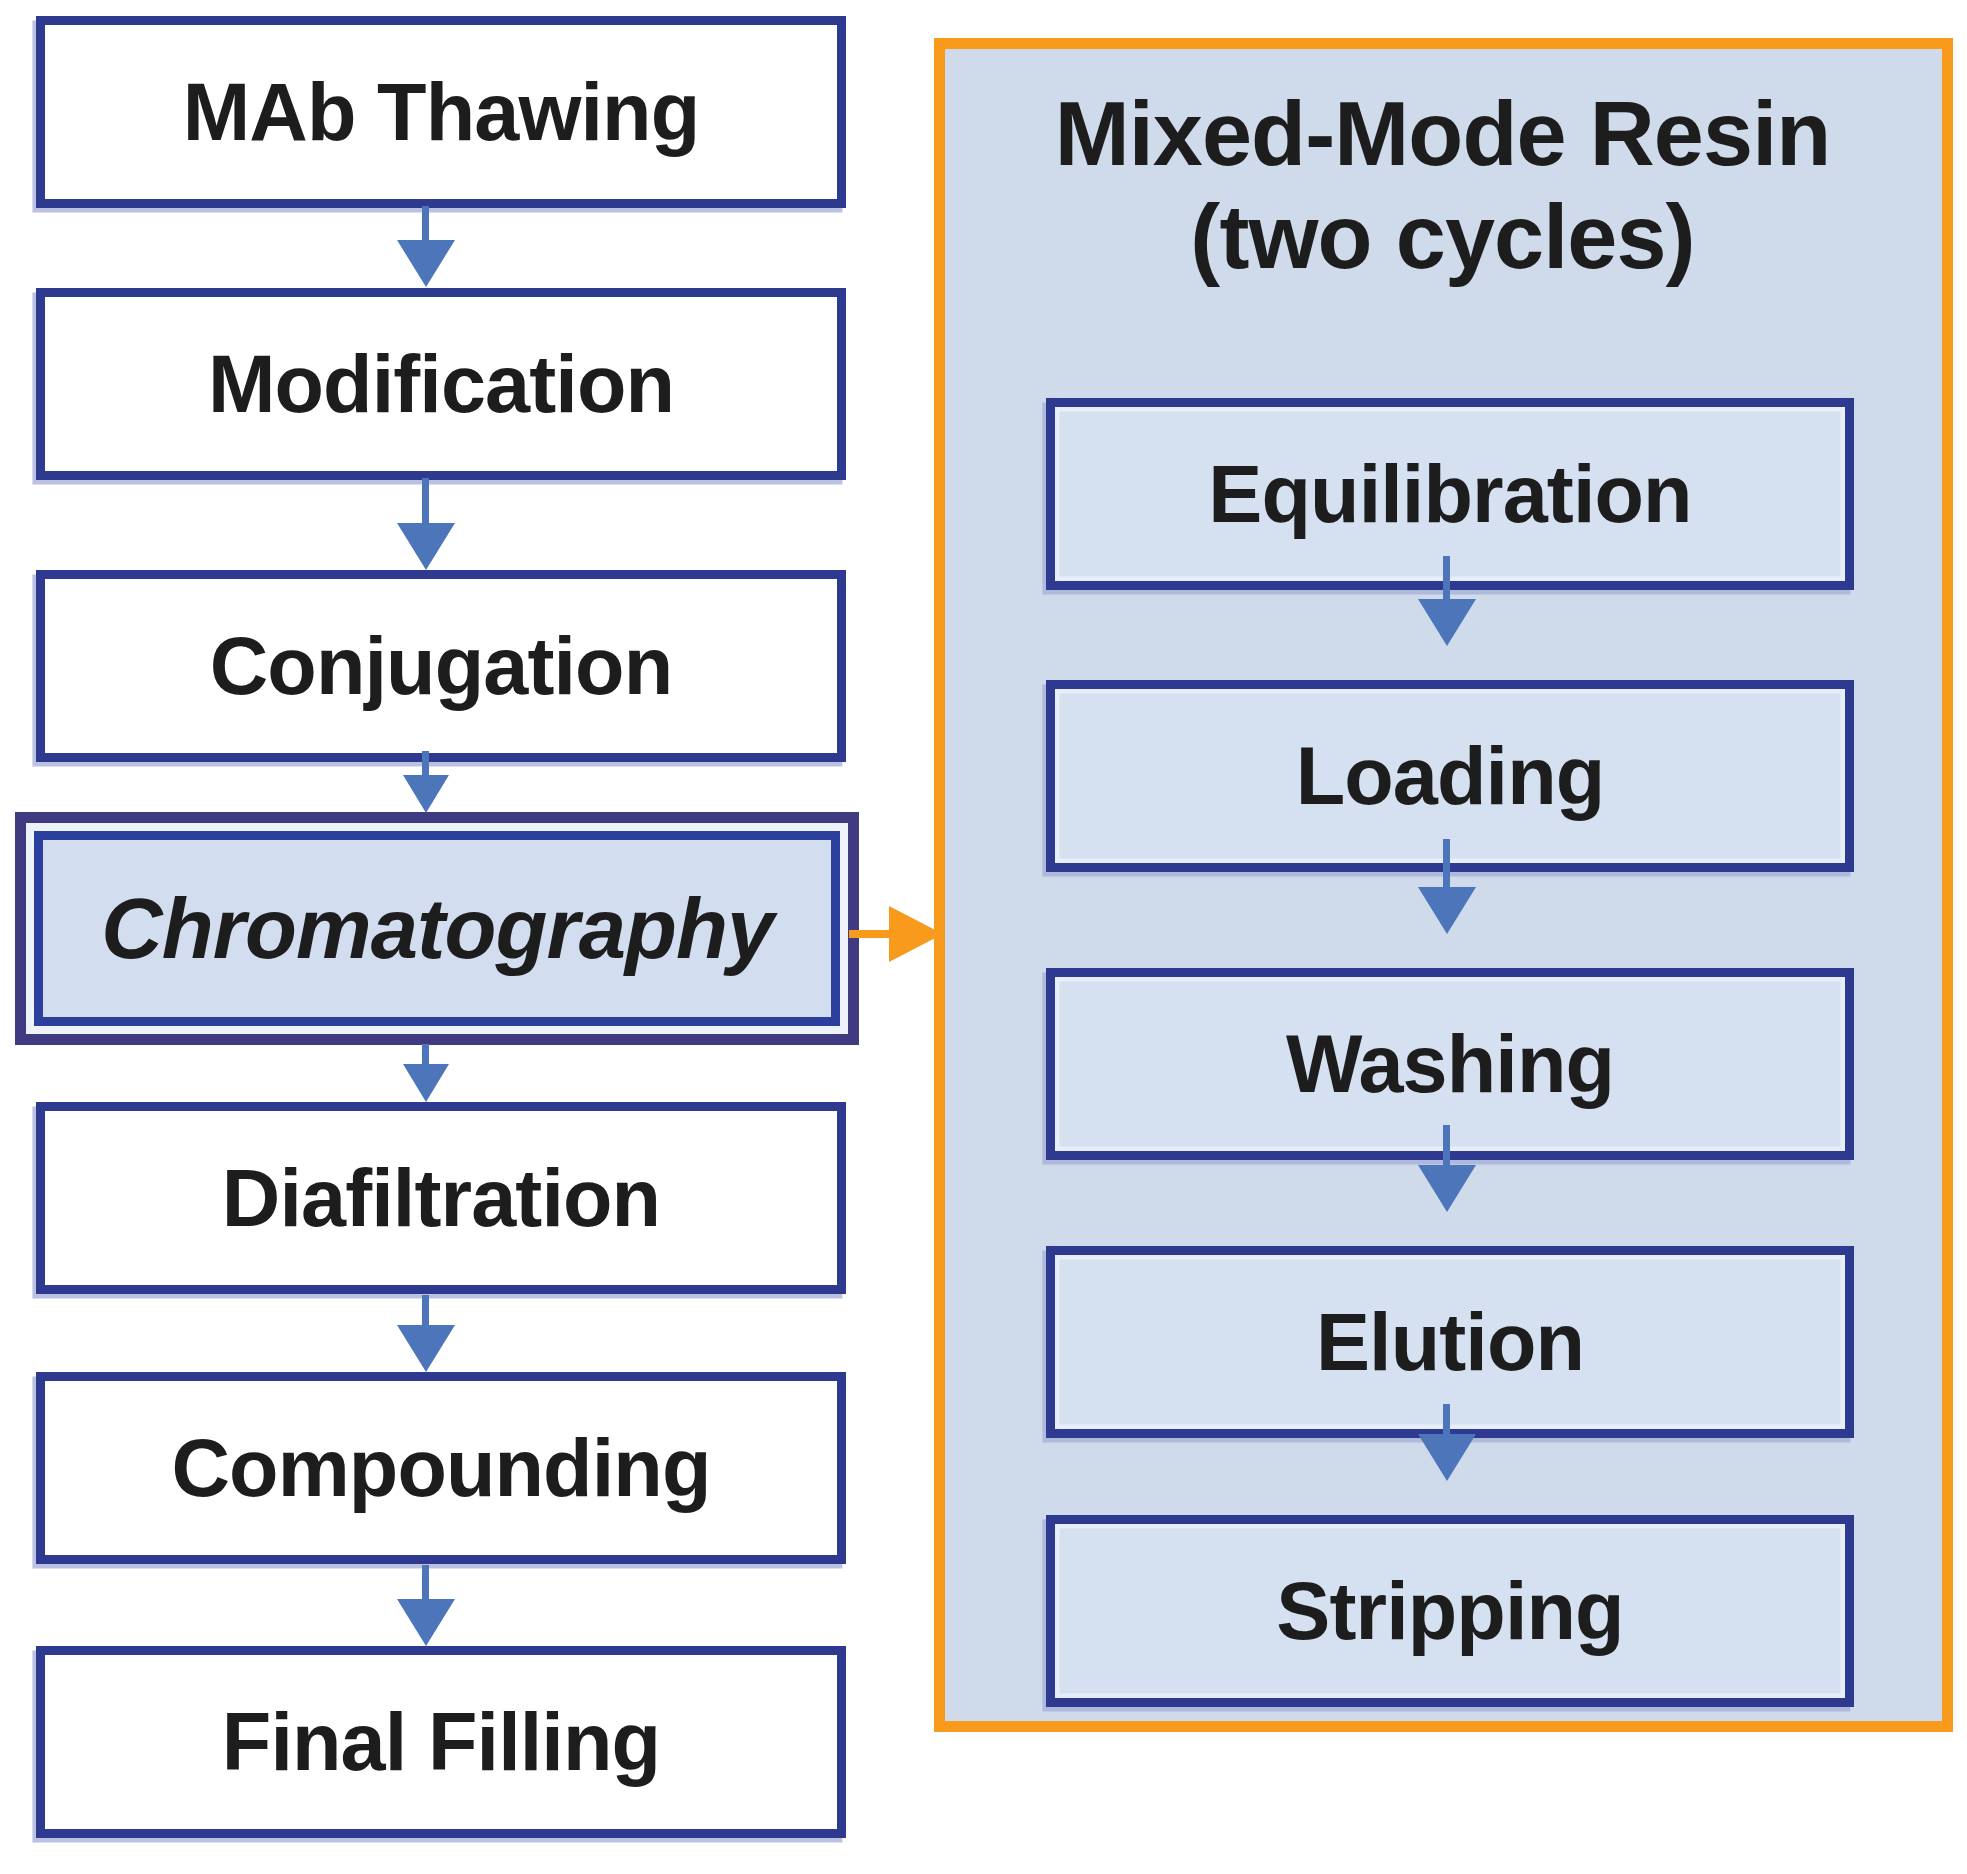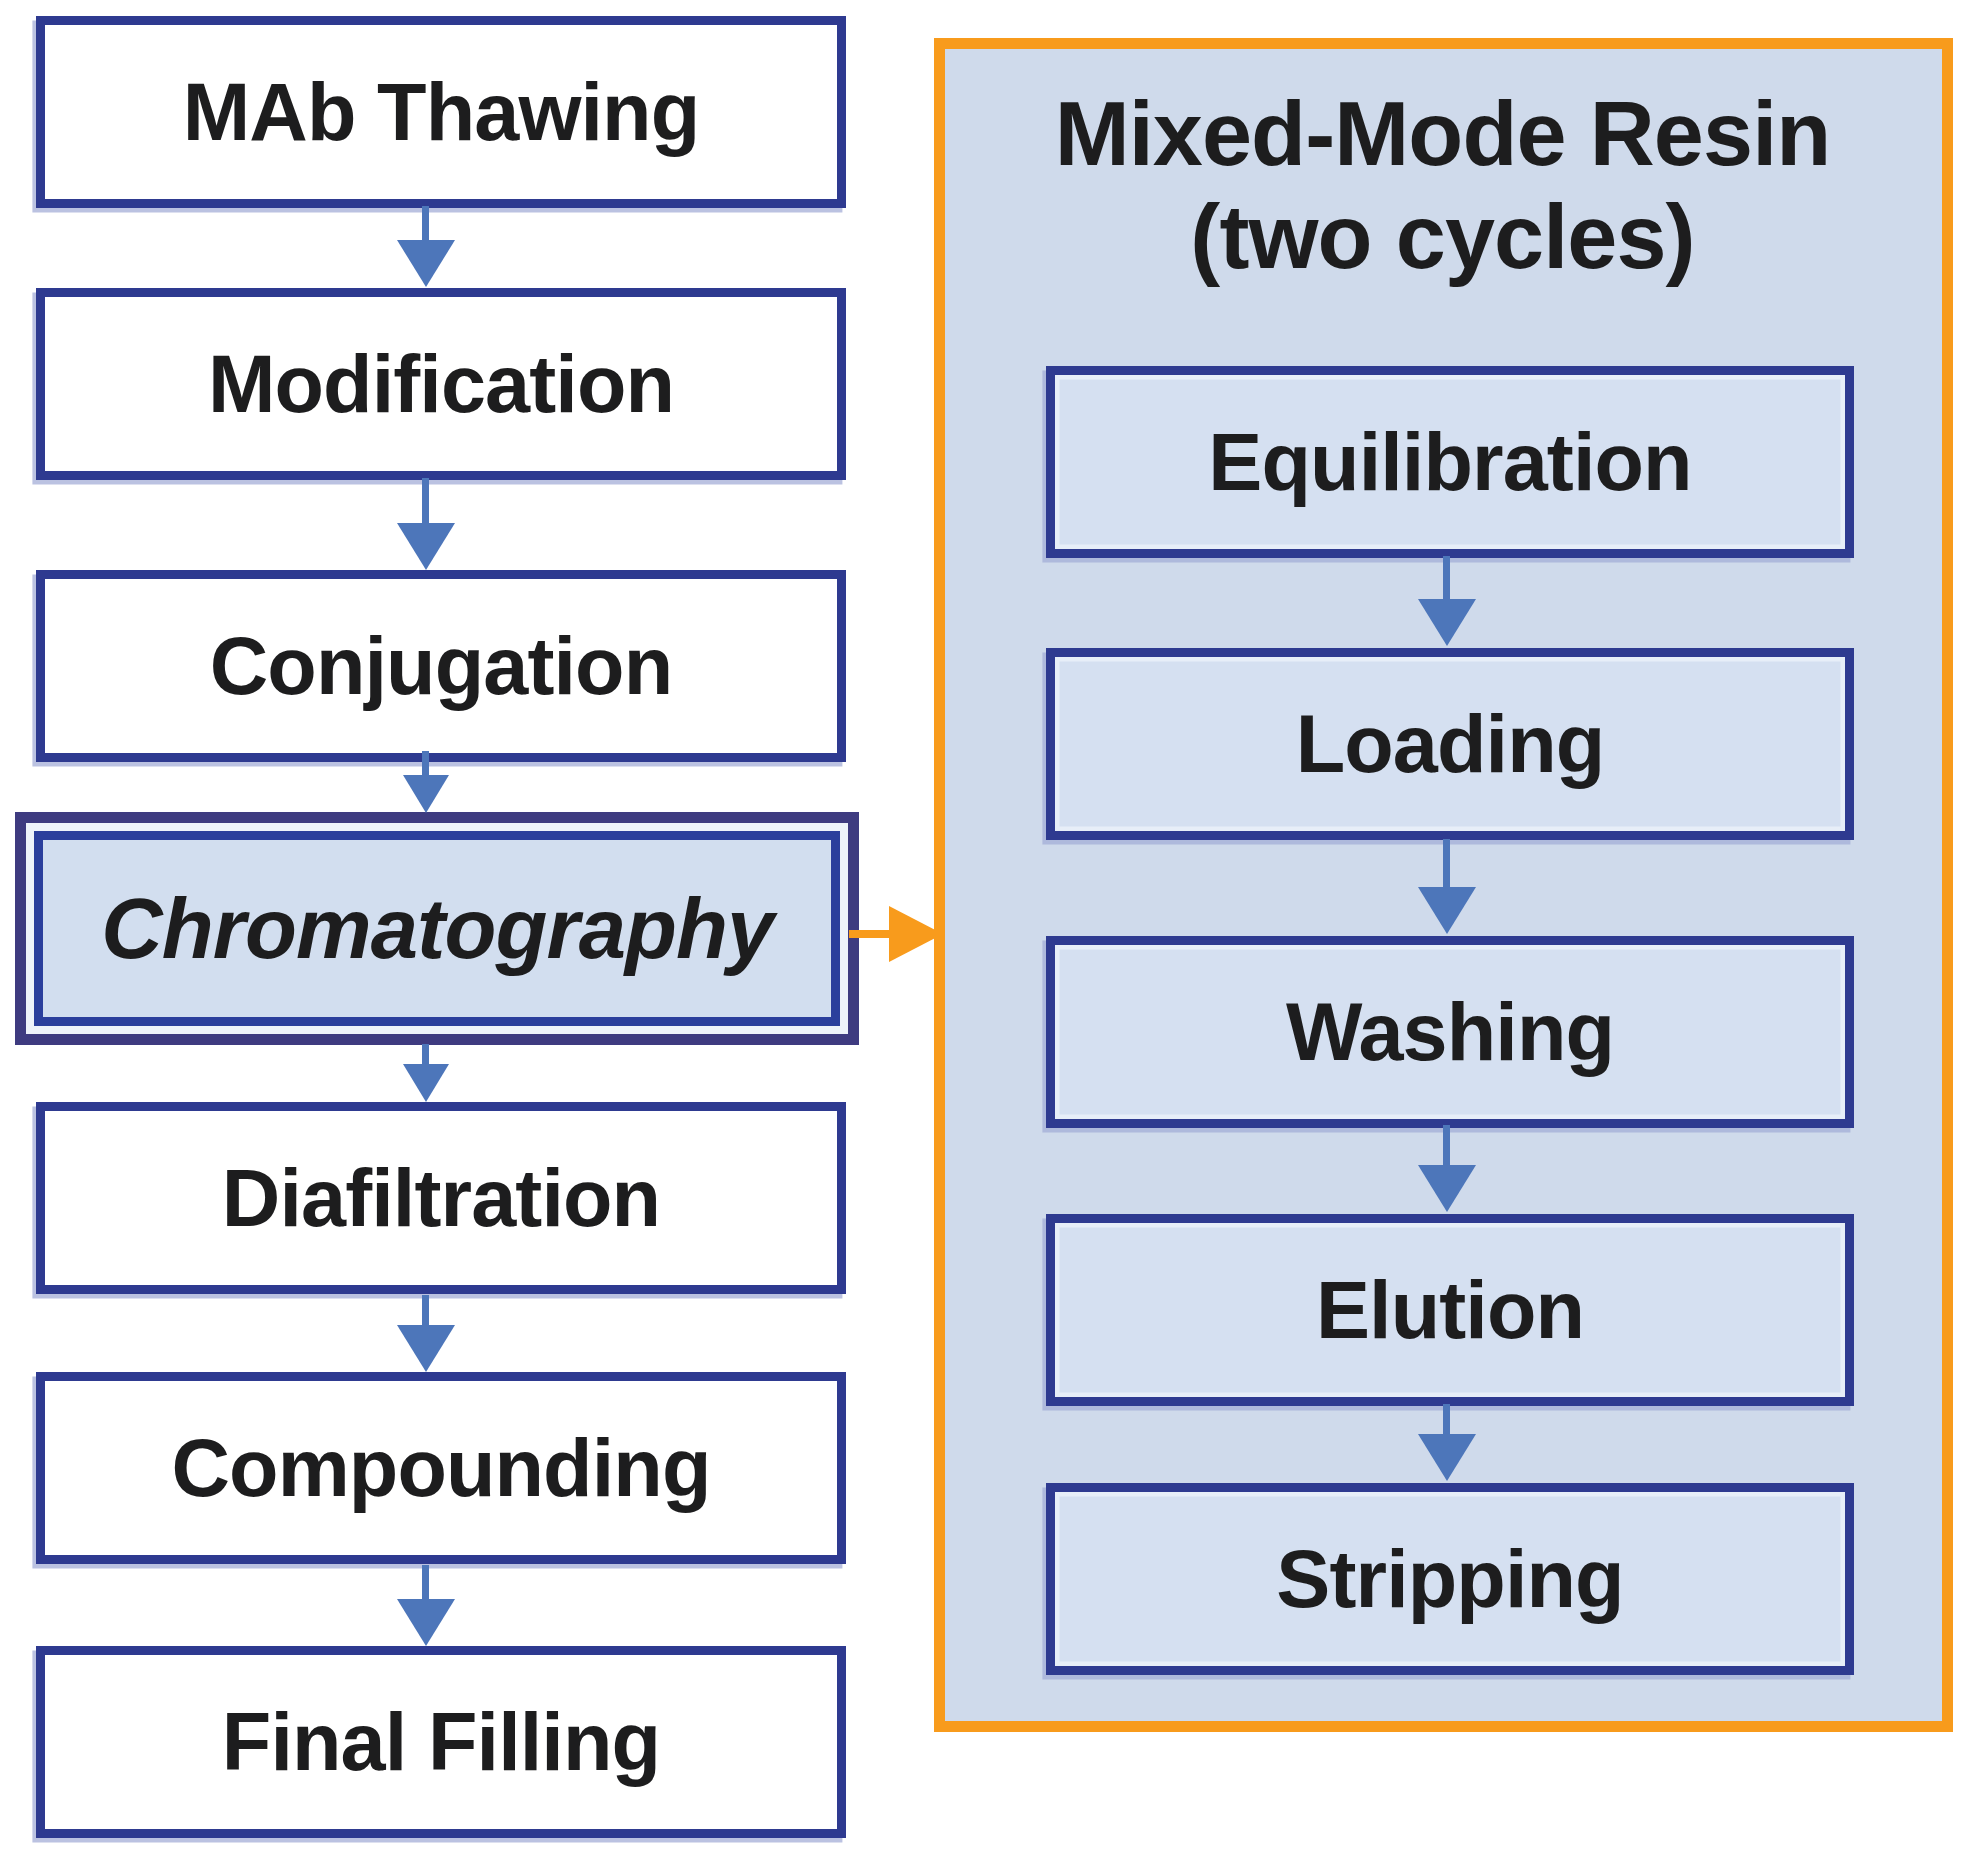--- a/index.html
+++ b/index.html
@@ -98,21 +98,21 @@
     font-weight:700;
     font-size:90px;
     line-height:1.14;
     letter-spacing:-0.9px;
   }
   .rbox{
     position:absolute;left:101px;width:808px;height:192px;
     background:var(--inner-box-background);
     border:9px solid var(--box-border-navy);
     box-shadow:-3.6px 4.5px 0 rgba(132,144,201,0.45), inset 0 0 0 4.5px rgba(245,249,253,0.55);
-    display:flex;align-items:center;justify-content:center;
+    display:flex;align-items:center;justify-content:center;margin-top:32px;
   }
   .rbox .lbl{font-size:81px;}
 </style>
 </head>
 <body>
 
 <div class="canvas">
 
   <div class="lbox" style="top:16.3px">
     <span class="lbl">MAb Thawing</span>

